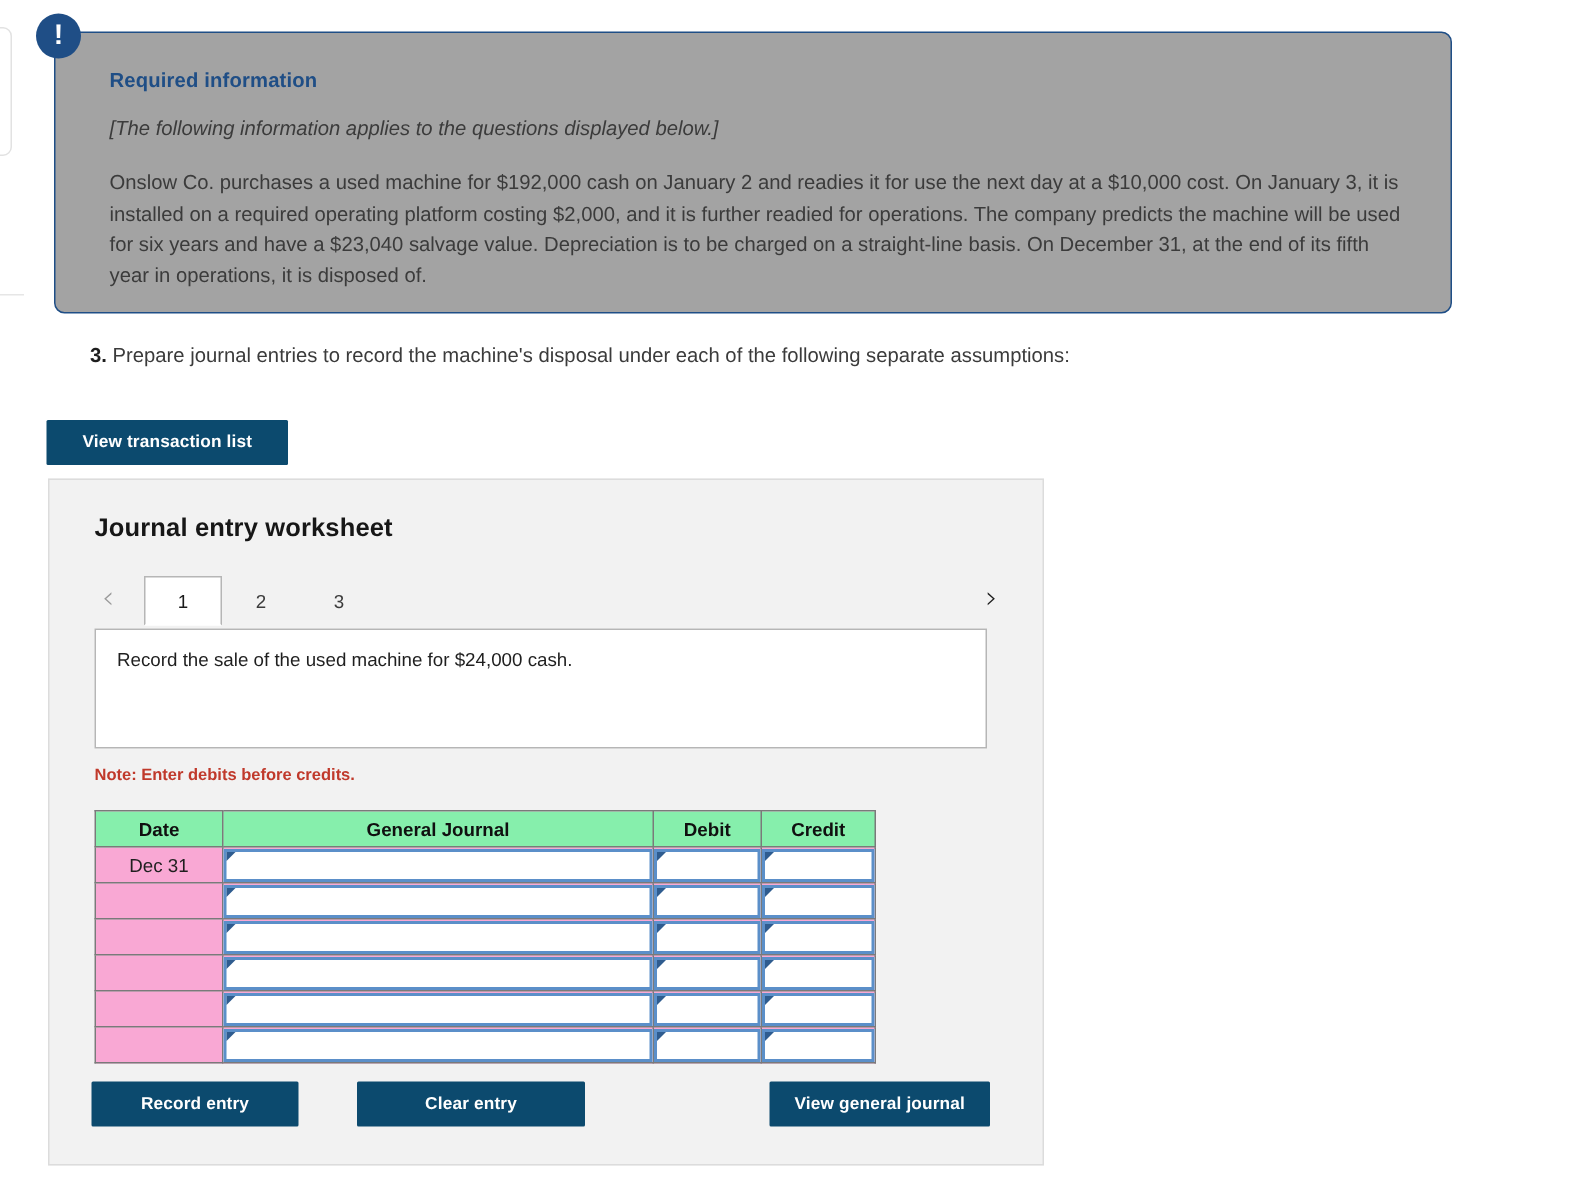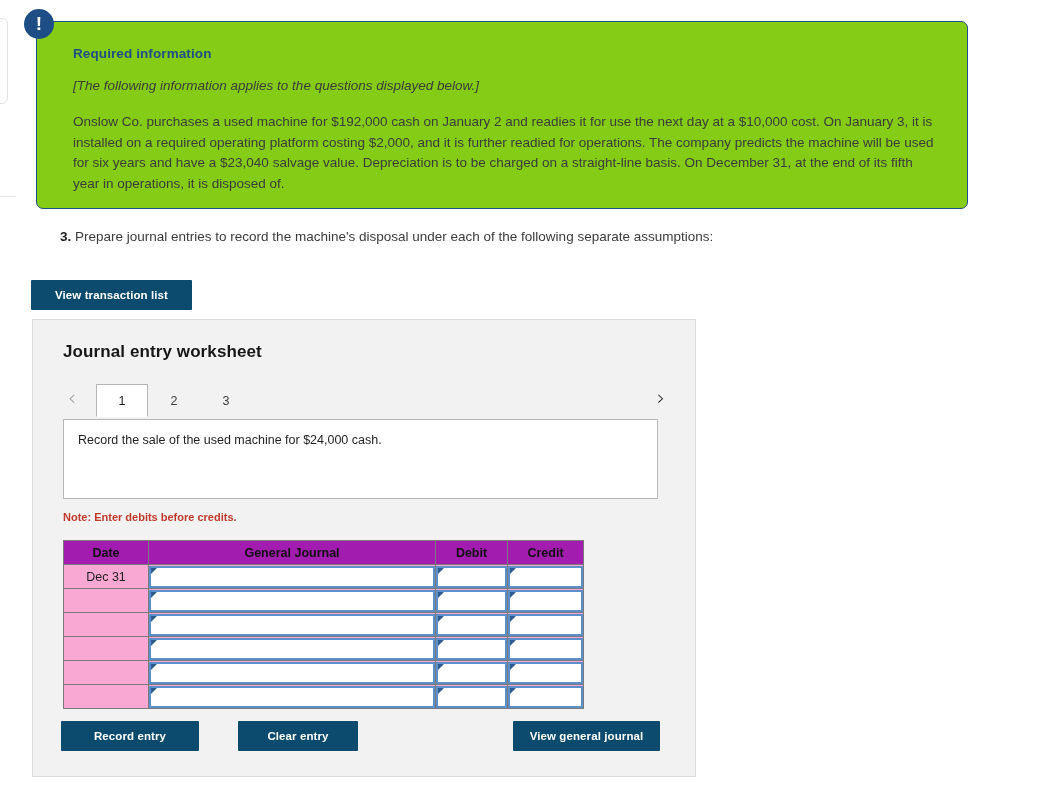--- a/index.html
+++ b/index.html
@@ -31,21 +31,21 @@
     background: #e6e6e6;
   }
 
   
   .callout {
     position: absolute;
     left: 36px; top: 21px;
     width: 932px; height: 188px;
     border: 1px solid #1f4e86;
     border-radius: 7px;
-    background: #84cc16;
+    background: #a3a3a3;
   }
   .callout-icon {
     position: absolute;
     left: 24px; top: 9px;
     width: 30px; height: 30px;
     border-radius: 50%;
     background: #1f4e86;
     color: #ffffff;
     font-size: 19px;
     font-weight: bold;
@@ -190,21 +190,21 @@
   }
 
   
   .jtable {
     position: absolute;
     left: 63px; top: 540px;
     border-collapse: collapse;
     background: #ffffff;
   }
   .jtable th {
-    background: #a21caf;
+    background: #86efac;
     border: 1px solid #7a7a7a;
     font-size: 12.5px;
     font-weight: bold;
     color: #101010;
     height: 24px;
     padding: 0;
     text-align: center;
   }
   .jtable td {
     border: 1px solid #7a7a7a;
@@ -244,21 +244,21 @@
 
   
   .btn-record {
     position: absolute;
     left: 61px; top: 721px;
     width: 138px; height: 30px;
   }
   .btn-clear {
     position: absolute;
     left: 238px; top: 721px;
-    width: 120px; height: 30px;
+    width: 152px; height: 30px;
   }
   .btn-viewgj {
     position: absolute;
     left: 513px; top: 721px;
     width: 147px; height: 30px;
   }
 </style>
 </head>
 <body>
 

